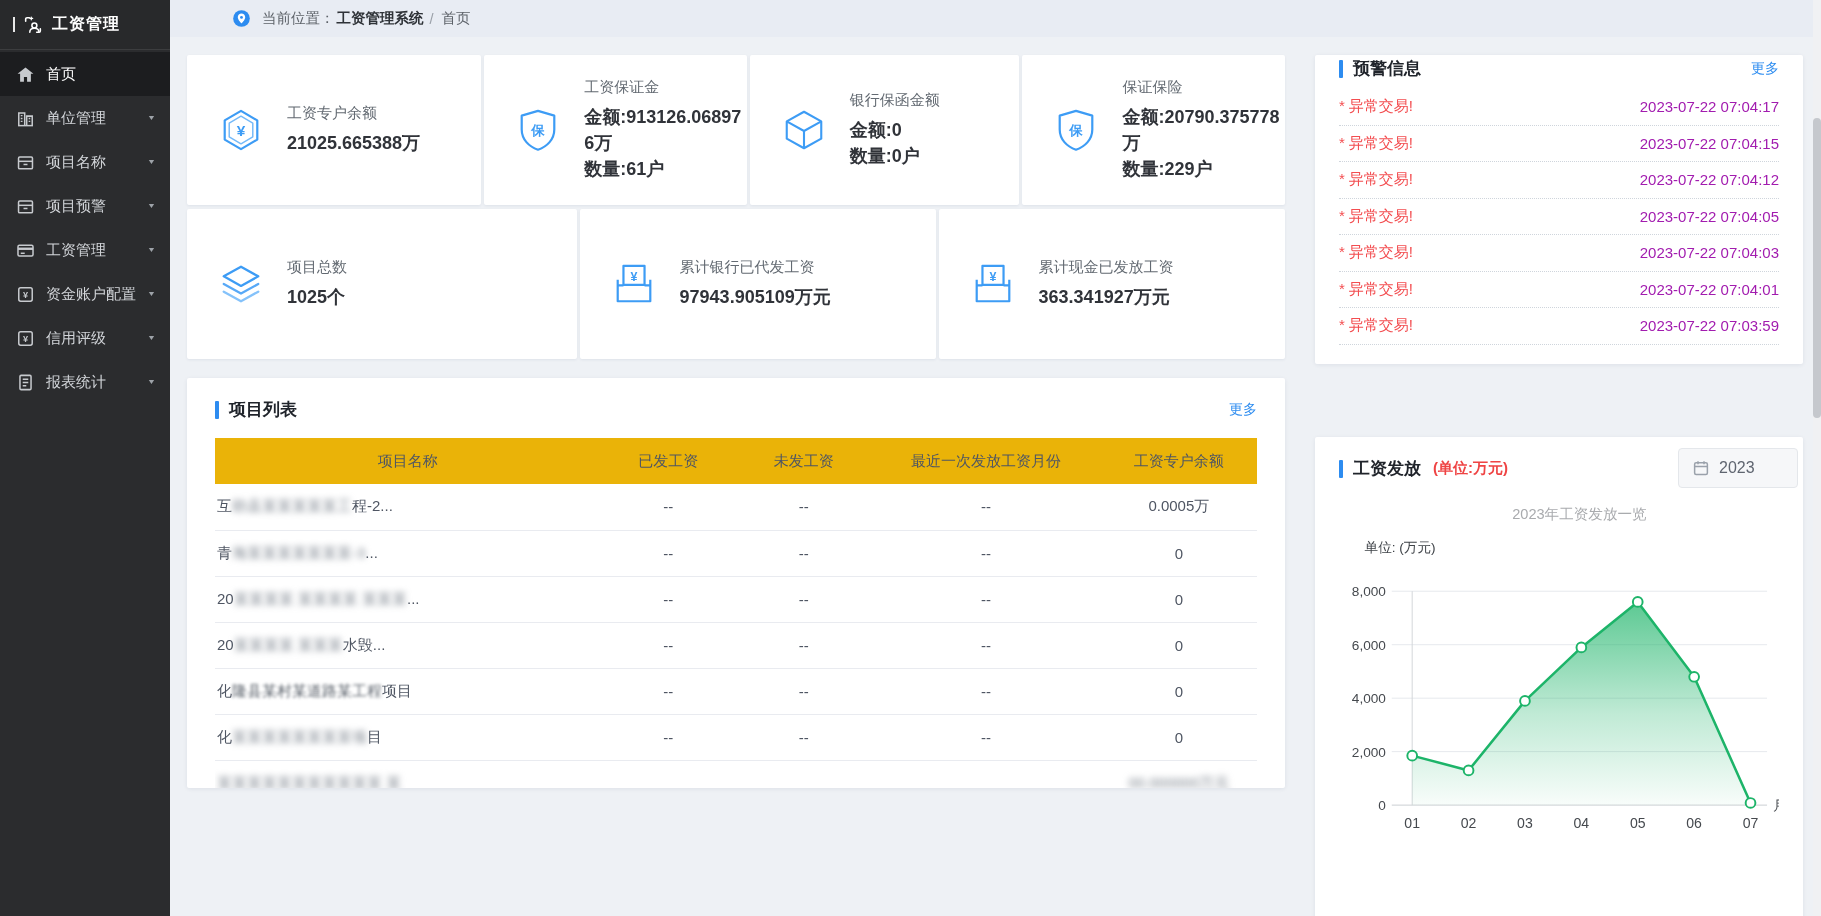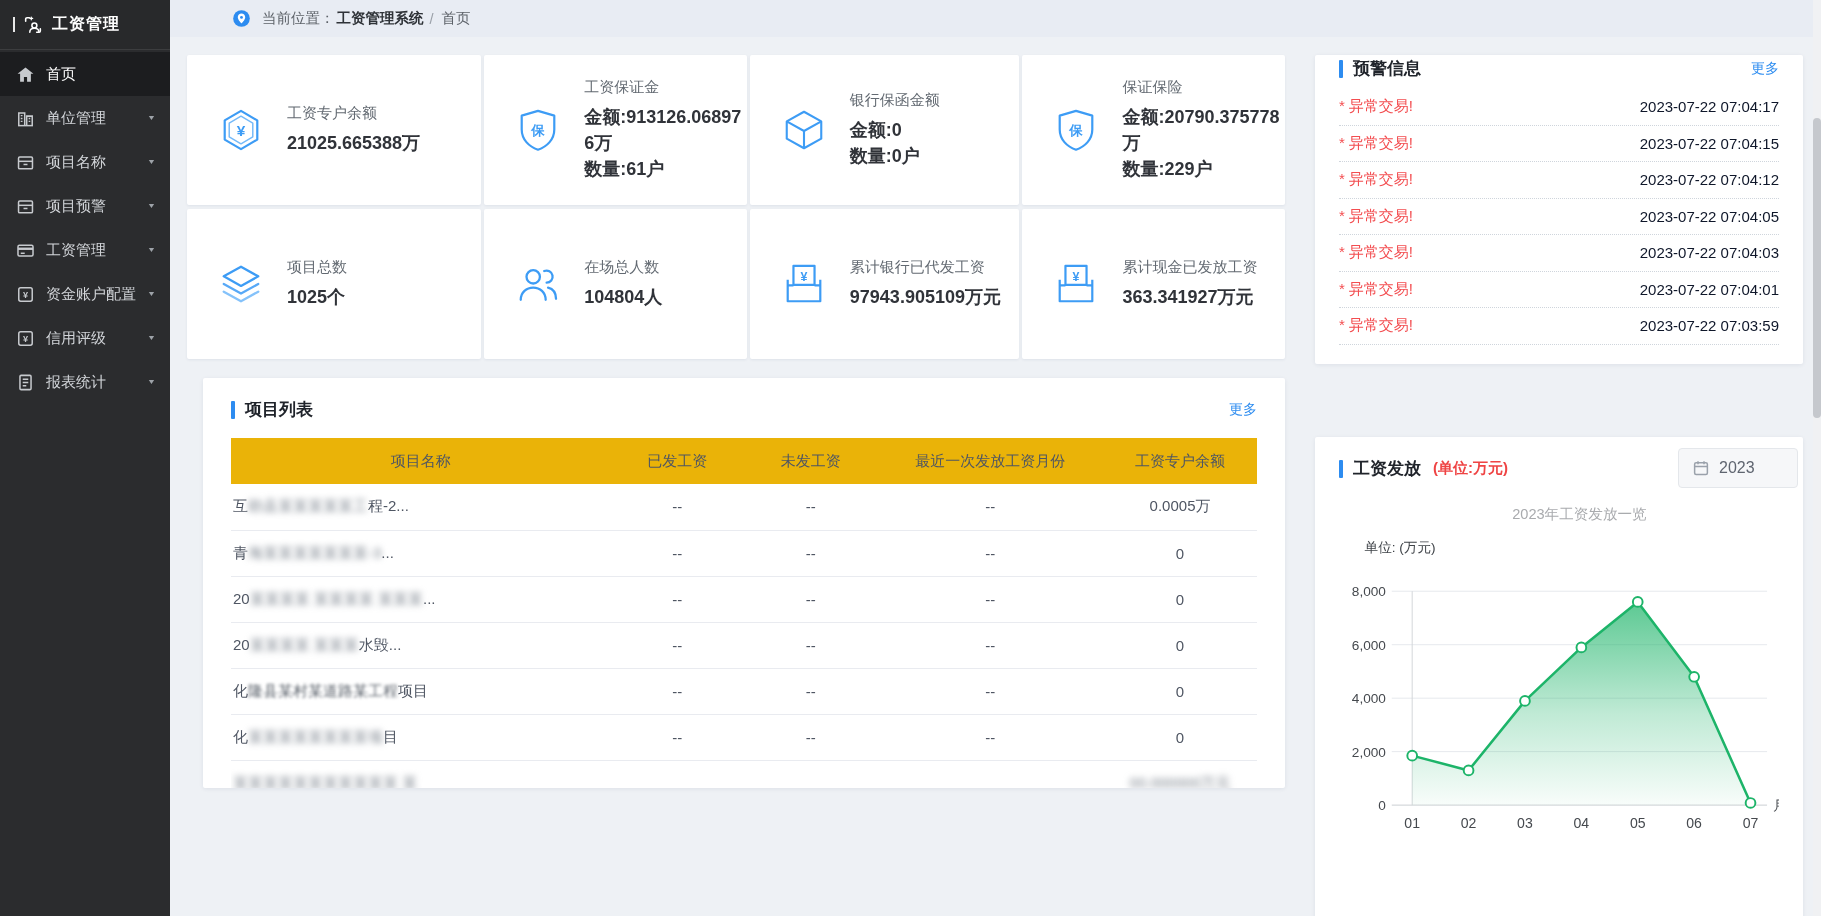--- a/index.html
+++ b/index.html
@@ -42,37 +42,37 @@
   .stat-line { font-size:18px; font-weight:bold; color:#303339; line-height:1.45;
     max-width:172px; word-break:break-all; }
   
   .panel { background:#ffffff; box-shadow:0 1px 4px rgba(20,40,80,0.08); border-radius:2px; }
   .panel-head { display:flex; align-items:center; }
   .tbar { width:4px; height:18px; background:#2d8cf0; margin-right:10px; border-radius:1px; }
   .panel-title { font-size:17px; font-weight:bold; color:#20242b; }
   .panel-sub { font-size:15px; font-weight:bold; color:#ef4444; margin-left:12px; }
   .more-link { margin-left:auto; font-size:14px; color:#2d8cf0; cursor:pointer; }
   
-  .project-panel { margin-top:19px; height:410px; padding:20px 28px 16px; overflow:hidden;margin-left:16px; }
+  .project-panel { margin-top:19px; height:410px; padding:20px 28px 16px; overflow:hidden; }
   table.proj { width:100%; border-collapse:collapse; margin-top:17px; table-layout:fixed; }
   table.proj th { background:#eab308; height:46px; font-weight:normal; font-size:15px;
     color:#4f5663; text-align:center; }
   table.proj td { height:46px; border-bottom:1px solid #e9ebf0; font-size:15px;
     color:#4f5663; text-align:center; }
   table.proj td.name { text-align:left; padding-left:2px; white-space:nowrap; overflow:hidden; }
   .masked { filter:blur(3px); color:#7a828c; }
   .masked-lite { filter:blur(1.6px); color:#5b626b; }
   
   .warning-panel { height:309px; padding:2px 24px 0; overflow:hidden; }
   .warn-list { margin-top:9px; }
   .warn-item { height:36.5px; display:flex; align-items:center; justify-content:space-between;
     border-bottom:1px dotted #cfd5dc; cursor:pointer; }
   .warn-text { font-size:15px; color:#f34d50; }
   .warn-star { margin-right:4px; }
-  .warn-time { font-size:15px; color:#0f172a; }
+  .warn-time { font-size:15px; color:#a21caf; }
   
   .chart-panel { margin-top:73px; height:500px; padding:20px 24px 0; position:relative; }
   .year-box { position:absolute; top:11px; right:5px; width:120px; height:40px;
     background:#f6f7f9; border:1px solid #e4e7eb; border-radius:4px; display:flex;
     align-items:center; padding-left:13px; cursor:pointer; }
   .year-box .cal { width:18px; height:18px; margin-right:9px; display:flex; }
   .year-value { font-size:16px; color:#5f6570; }
   .chart-wrap { margin-top:14px; }
   
   .scrollbar-track { position:absolute; right:0; top:0; width:8px; height:916px; background:#f0f1f3; }
@@ -252,32 +252,20 @@
           <div class="card-row">
             <div class="stat-card" style="flex: 299 0 0px; align-items: center;">
               <span class="stat-icon"><svg viewBox="0 0 48 48" fill="none" stroke-width="2.4" stroke-linejoin="round" stroke-linecap="round">
                   <path stroke="#3d9cf5" d="M24 6 L42 16 L24 26 L6 16 Z"></path>
                   <path stroke="#58a9f7" d="M6 24 L24 34 L42 24"></path>
                   <path stroke="#85c2fa" d="M6 32 L24 42 L42 32"></path>
                 </svg></span>
               <div>
                 <div class="stat-label">项目总数</div>
                 <div class="stat-line">1025个</div>
-              </div>
-            </div>
-            <div class="stat-card" style="flex: 263 0 0px;">
-              <span class="stat-icon"><svg viewBox="0 0 48 48" fill="none" stroke="#3d9cf5" stroke-width="2.4" stroke-linecap="round">
-                  <circle cx="19" cy="16.5" r="7"></circle>
-                  <path d="M6 40.5 c0-8 6-12.8 13-12.8 s13 4.8 13 12.8"></path>
-                  <path d="M30.5 10.5 a6.3 6.3 0 1 1 2.5 12.1"></path>
-                  <path d="M34.5 27.8 c5.5 1.4 8.3 6.2 8.3 11.7"></path>
-                </svg></span>
-              <div>
-                <div class="stat-label">在场总人数</div>
-                <div class="stat-line">104804人</div>
               </div>
             </div>
             <div class="stat-card" style="flex: 271 0 0px;">
               <span class="stat-icon"><svg viewBox="0 0 48 48" fill="none" stroke="#3d9cf5" stroke-width="2.3" stroke-linejoin="round">
                   <rect x="13" y="5" width="22" height="20"></rect>
                   <text x="24" y="20.5" font-size="13" font-weight="bold" fill="#3d9cf5" stroke="none" text-anchor="middle">¥</text>
                   <path d="M7 19.5 V42 H41 V19.5 M7 25.5 H13 M35 25.5 H41"></path>
                 </svg></span>
               <div>
                 <div class="stat-label">累计银行已代发工资</div>

